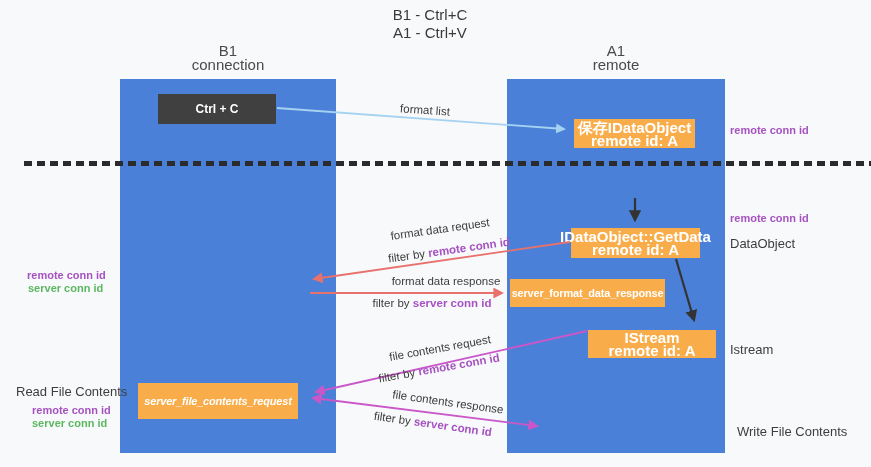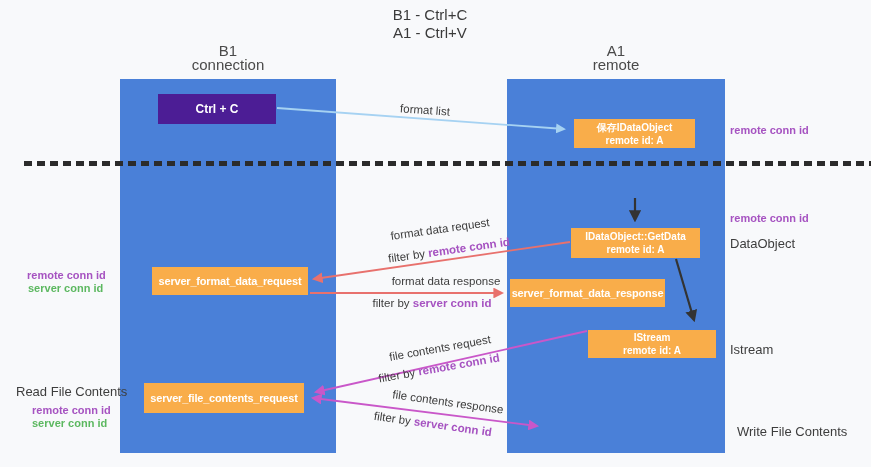--- a/index.html
+++ b/index.html
@@ -7,23 +7,23 @@
           font-family:"Liberation Sans",sans-serif;overflow:hidden;}
   .title{position:absolute;left:430px;top:6px;transform:translateX(-50%);
          text-align:center;font-size:15px;color:#3a3a3a;line-height:18px;white-space:nowrap;}
   .col-hdr{position:absolute;transform:translateX(-50%);text-align:center;
            font-size:15px;color:#4a4a4a;line-height:14px;white-space:nowrap;}
   .lifeline{position:absolute;top:79px;width:216px;height:374px;background:#4a80d8;}
   .dashes{position:absolute;left:24px;top:161px;width:847px;height:5px;z-index:5;
           background:repeating-linear-gradient(90deg,#2b2b2b 0,#2b2b2b 8px,transparent 8px,transparent 13px);}
   .box{position:absolute;display:flex;flex-direction:column;align-items:center;justify-content:center;
        color:#fff;text-align:center;z-index:4;font-weight:600;white-space:nowrap;}
-  .green{background:#4c1d95;font-size:12px;}
+  .green{background:#404040;font-size:12px;}
   .orange{background:#f9ad4a;}
-  .two{font-size:10px;line-height:13px;}
+  .two{font-size:15px;line-height:13px;}
   .one{font-size:11px;letter-spacing:-0.2px;}
   .alabel{position:absolute;font-size:11.5px;color:#3d3d3d;white-space:nowrap;z-index:6;}
   .side{position:absolute;font-size:13px;color:#3d3d3d;white-space:nowrap;z-index:6;}
   .purple{color:#a653c1;font-weight:bold;}
   .greentxt{color:#5cb860;font-weight:bold;}
   .bold11{font-size:11px;font-weight:bold;}
   svg.arrows{position:absolute;left:0;top:0;z-index:5;pointer-events:none;}
 </style>
 </head>
 <body>
@@ -81,34 +81,31 @@
     <div>保存IDataObject</div>
     <div>remote id: A</div>
   </div>
 
 
   <div class="box orange two" style="left:571px;top:228px;width:129px;height:30px;">
     <div>IDataObject::GetData</div>
     <div>remote id: A</div>
   </div>
 
-  <div class="box orange one" style="left:152px;top:267px;width:156px;height:28px;">
-    <div>server_format_data_request</div>
-  </div>
 
   <div class="box orange one" style="left:510px;top:279px;width:155px;height:28px;">
     <div>server_format_data_response</div>
   </div>
 
   <div class="box orange two" style="left:588px;top:330px;width:128px;height:28px;">
     <div>IStream</div>
     <div>remote id: A</div>
   </div>
 
-  <div class="box orange one" style="left:144px;top:383px;width:160px;height:30px;">
+  <div class="box orange one" style="left:138px;top:383px;width:160px;height:36px;font-style:italic;">
     <div>server_file_contents_request</div>
   </div>
 
 
   <div class="alabel" style="left:425px;top:110px;transform:translate(-50%,-50%) rotate(4deg);">format list</div>
 
   <div class="alabel" style="left:440px;top:229px;transform:translate(-50%,-50%) rotate(-8deg);">format data request</div>
   <div class="alabel" style="left:449px;top:250px;transform:translate(-50%,-50%) rotate(-8deg);">
     <span>filter by </span><span class="purple">remote conn id</span>
   </div>

